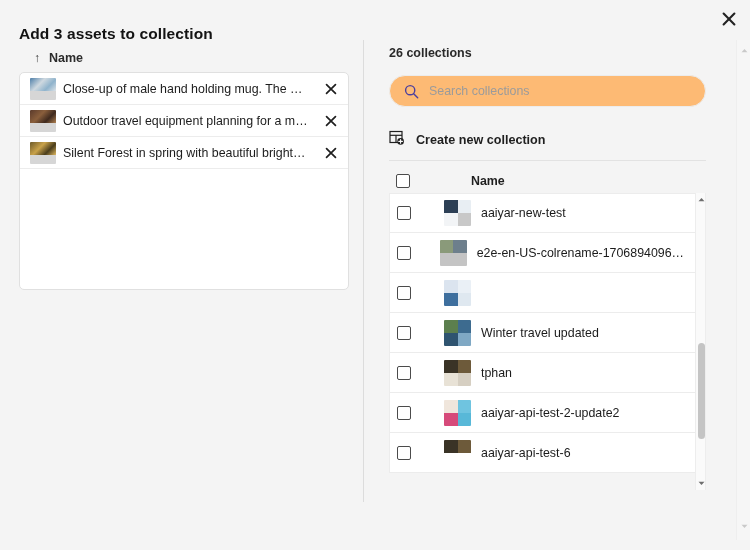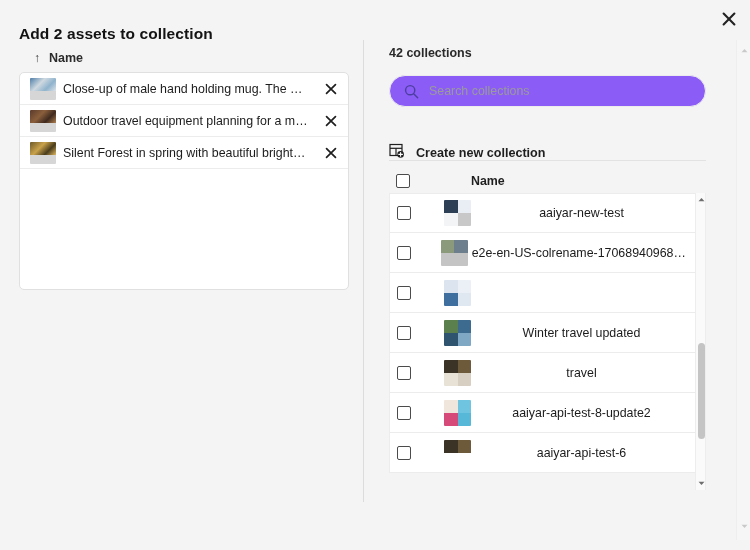--- a/index.html
+++ b/index.html
@@ -87,38 +87,38 @@
   .right-pane { position: absolute; left: 364px; top: 0; width: 386px; height: 550px; }
 
   .collections-count {
     position: absolute; left: 25px; top: 46px;
     font-size: 12.5px; font-weight: 700; color: #2a2a2a;
   }
 
   .search-wrap {
     position: absolute; left: 25px; top: 75px;
     width: 317px; height: 32px;
-    background: #8b5cf6;
+    background: #fdba74;
     border: 1px solid #ececec;
     border-radius: 16px;
     display: flex; align-items: center;
     padding: 0 14px;
     cursor: text;
   }
   .search-icon { flex: 0 0 16px; display: flex; align-items: center; }
   .search-input {
     flex: 1 1 auto; border: none; outline: none; background: transparent;
     font-family: "Liberation Sans", sans-serif;
     font-size: 12.4px; color: #2b2b2b;
     margin-left: 9px;
   }
   .search-input::placeholder { color: #9b9b9b; }
 
   .create-row {
-    position: absolute; left: 25px; top: 141px;
+    position: absolute; left: 25px; top: 128px;
     width: 317px; height: 24px;
     display: flex; align-items: center; gap: 11px;
     cursor: pointer;
   }
   .create-label { font-size: 12.6px; font-weight: 700; color: #1f1f1f; }
 
   .h-divider {
     position: absolute; left: 25px; top: 160px;
     width: 317px; height: 1px; background: #e2e2e2;
   }
@@ -161,23 +161,23 @@
   .coll-row:first-child { border-top: 1px solid #ececec; }
   .coll-cb-slot { width: 54px; display: flex; justify-content: flex-start; padding-left: 7px; }
   .coll-thumb {
     width: 27px; height: 26px; flex: 0 0 27px;
     display: grid; grid-template-columns: 1fr 1fr; grid-template-rows: 1fr 1fr;
     overflow: hidden; border-radius: 1px;
   }
   .coll-thumb div { width: 100%; height: 100%; }
   .coll-name {
     font-size: 12.4px; color: #1b1b1b;
-    margin-left: 4px;
+    margin-left: 10px;
     white-space: nowrap; overflow: hidden; text-overflow: ellipsis;
-    flex: 1 1 auto; padding-right: 8px; text-align: center;
+    flex: 1 1 auto; padding-right: 8px;
   }
 
   
   .inner-sb {
     position: absolute; right: 0; top: 0;
     width: 11px; height: 297px;
     background: #fafafa;
     border-left: 1px solid #ededed;
     border-right: 1px solid #ededed;
   }
@@ -218,21 +218,21 @@
 <body>
 
 <div id="root">
 
   <div class="close-btn">
     <svg width="14" height="14" viewBox="0 0 14 14">
       <path d="M1.6 1.6 L12.4 12.4 M12.4 1.6 L1.6 12.4" stroke="#222" stroke-width="2.1" stroke-linecap="round"></path>
     </svg>
   </div>
 
-  <div class="dialog-title">Add 2 assets to collection</div>
+  <div class="dialog-title">Add 3 assets to collection</div>
 
   <div class="left-pane">
 
     <div class="sort-header">
       <span class="sort-arrow">↑</span>
       <span>Name</span>
     </div>
 
     <div class="asset-box" id="asset-list">
         <div class="asset-row">
@@ -271,21 +271,21 @@
             </svg>
           </div>
         </div>
       </div>
   </div>
 
   <div class="v-divider"></div>
 
   <div class="right-pane">
 
-    <div class="collections-count">42 collections</div>
+    <div class="collections-count">26 collections</div>
 
     <div class="search-wrap">
       <span class="search-icon">
         <svg width="15" height="15" viewBox="0 0 16 16">
           <circle cx="6.6" cy="6.6" r="4.9" fill="none" stroke="#4b3f9e" stroke-width="1.5"></circle>
           <path d="M10.3 10.3 L14.6 14.6" stroke="#4b3f9e" stroke-width="1.5" stroke-linecap="round"></path>
         </svg>
       </span>
       <input class="search-input" type="text" placeholder="Search collections" style="">
     </div>
@@ -364,33 +364,33 @@
           <div class="coll-row">
             <span class="coll-cb-slot">
               <span class="cb"></span>
             </span>
             <div class="coll-thumb">
               <div style="background: rgb(58, 51, 38);"></div>
               <div style="background: rgb(109, 90, 58);"></div>
               <div style="background: rgb(232, 226, 214);"></div>
               <div style="background: rgb(214, 207, 194);"></div>
             </div>
-            <div class="coll-name">travel</div>
+            <div class="coll-name">tphan</div>
           </div>
           <div class="coll-row">
             <span class="coll-cb-slot">
               <span class="cb"></span>
             </span>
             <div class="coll-thumb">
               <div style="background: rgb(240, 230, 220);"></div>
               <div style="background: rgb(111, 196, 224);"></div>
               <div style="background: rgb(214, 74, 122);"></div>
               <div style="background: rgb(88, 184, 216);"></div>
             </div>
-            <div class="coll-name">aaiyar-api-test-8-update2</div>
+            <div class="coll-name">aaiyar-api-test-2-update2</div>
           </div>
           <div class="coll-row">
             <span class="coll-cb-slot">
               <span class="cb"></span>
             </span>
             <div class="coll-thumb">
               <div style="background: rgb(58, 51, 38);"></div>
               <div style="background: rgb(109, 90, 58);"></div>
             </div>
             <div class="coll-name">aaiyar-api-test-6</div>

